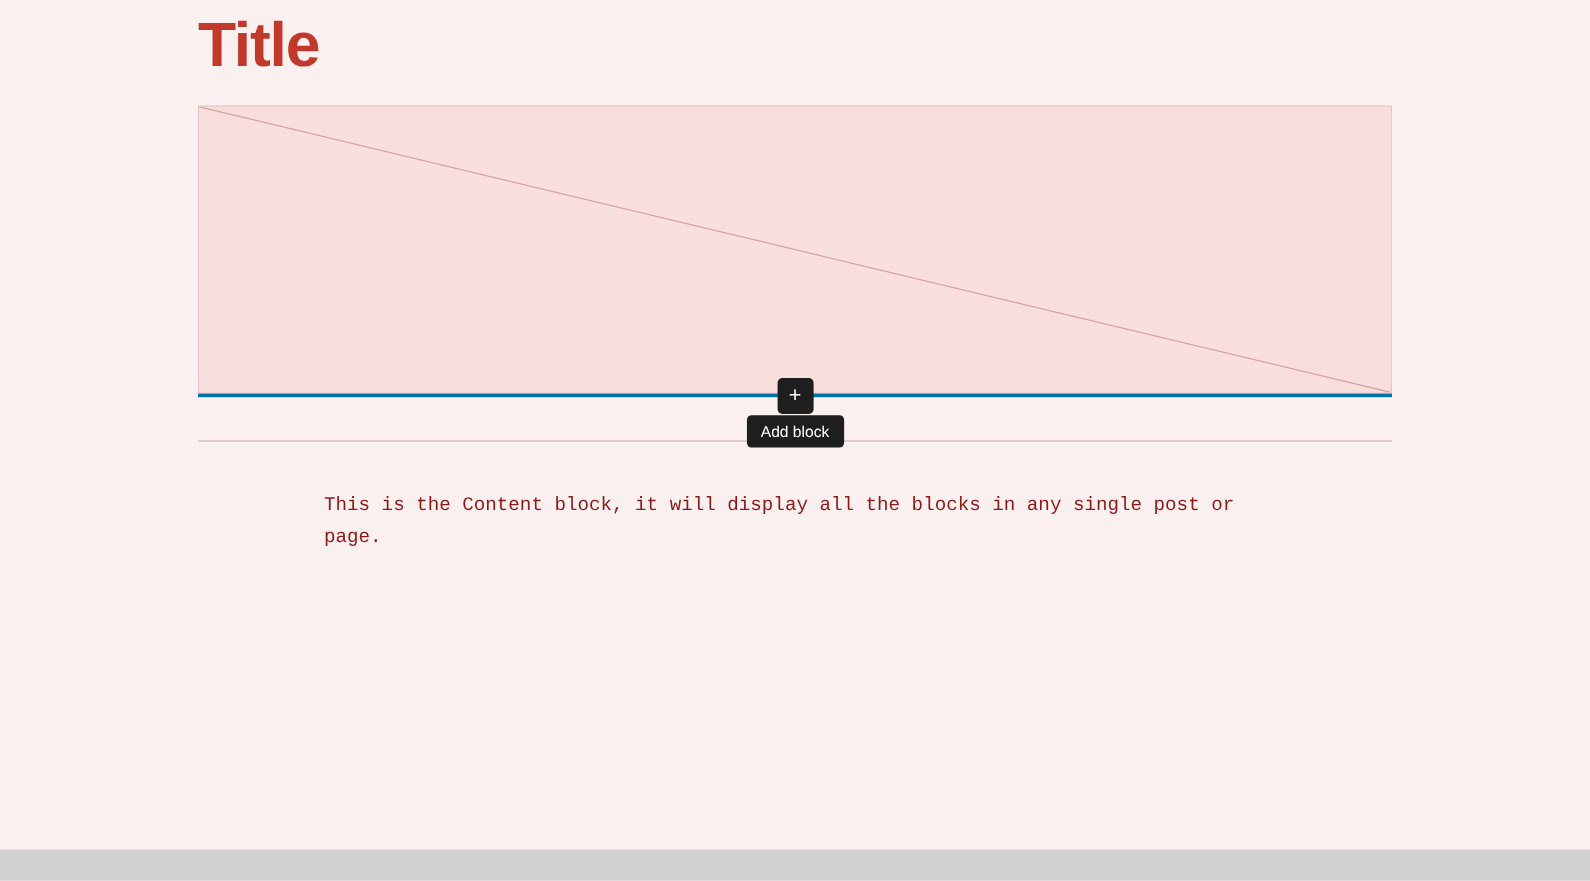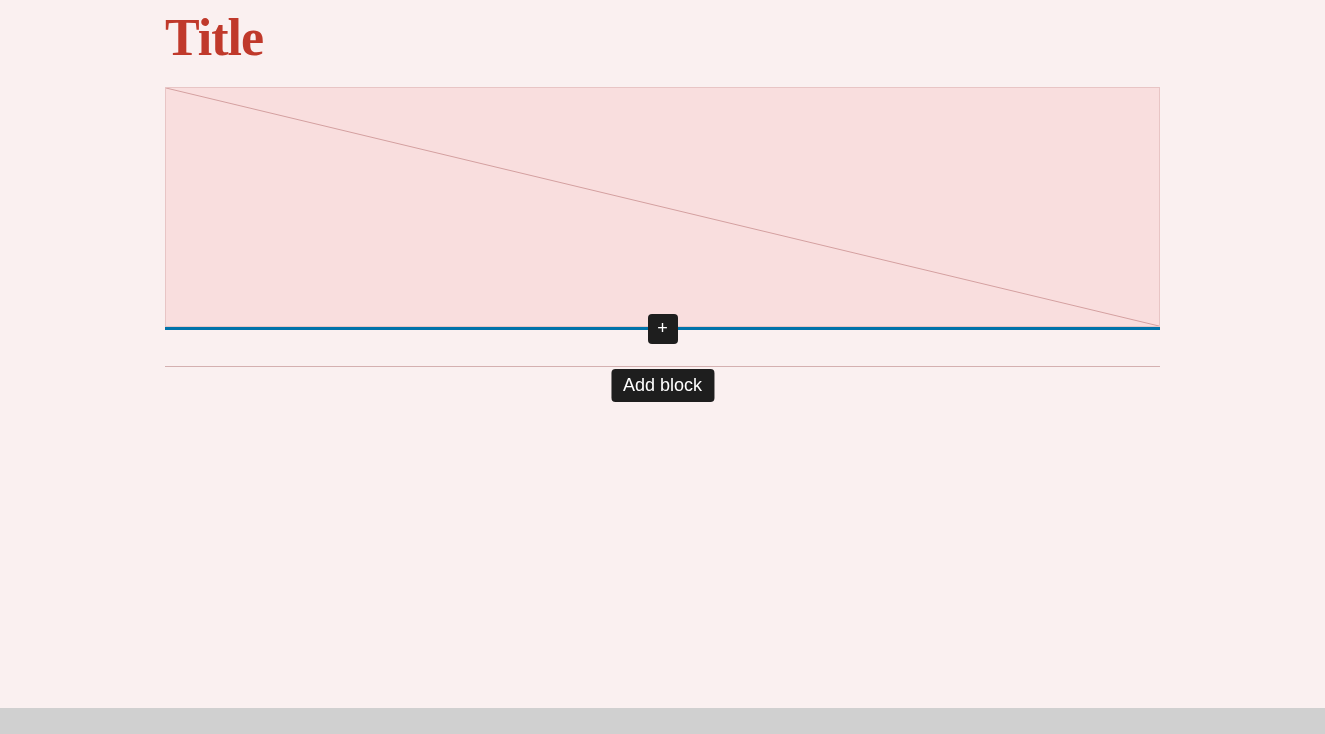--- a/index.html
+++ b/index.html
@@ -27,21 +27,21 @@
     }
 
     .title-area {
       padding: 8px 165px 20px 165px;
     }
 
     .page-title {
       color: #c0392b;
       font-size: 52px;
       font-weight: bold;
-      font-family: Liberation Serif, serif;
+      font-family: Liberation Sans, sans-serif;
       letter-spacing: -1px;
     }
 
     .image-block {
       margin: 0 165px;
       background-color: #f9dede;
       border: 1px solid #e8c5c5;
       height: 240px;
       position: relative;
       overflow: hidden;
@@ -92,24 +92,23 @@
     .add-block-tooltip {
       position: absolute;
       top: 18px;
       left: 50%;
       transform: translateX(-50%);
       background-color: #1e1e1e;
       color: white;
       padding: 6px 12px;
       border-radius: 4px;
       font-family: sans-serif;
-      font-size: 18px;
+      font-size: 13px;
       white-space: nowrap;
       z-index: 20;
-      margin-top: 24px;
     }
 
     .separator-line {
       height: 1px;
       background-color: #d4b0b0;
       width: 100%;
       margin-top: 36px;
     }
 
     .content-area {
@@ -151,17 +150,18 @@
 
   <div class="add-block-section">
     <div class="blue-line">
       <button class="plus-button">+</button>
       <div class="add-block-tooltip">Add block</div>
     </div>
     <div class="separator-line"></div>
   </div>
 
   <div class="content-area">
+    <p class="content-paragraph">This is the Content block, it will display all the blocks in any single post or page.</p>
   </div>
 
   <div class="bottom-bar"></div>
 
 </div>
 
 </body></html>

